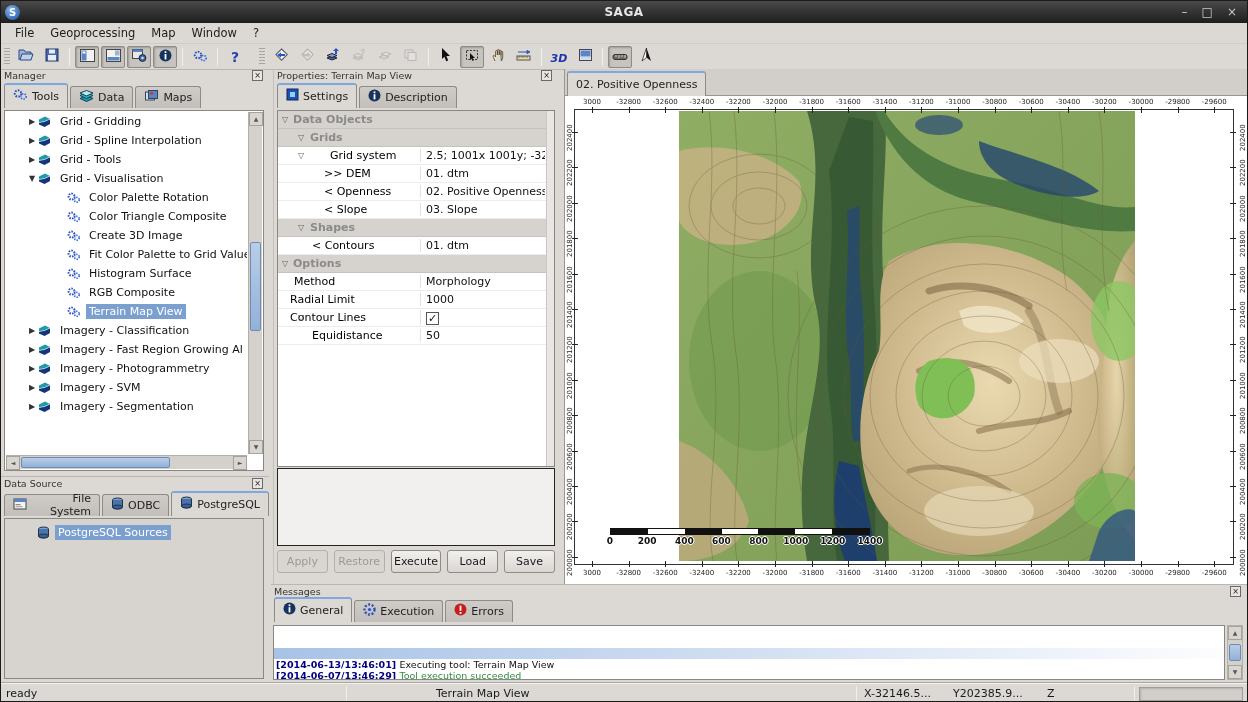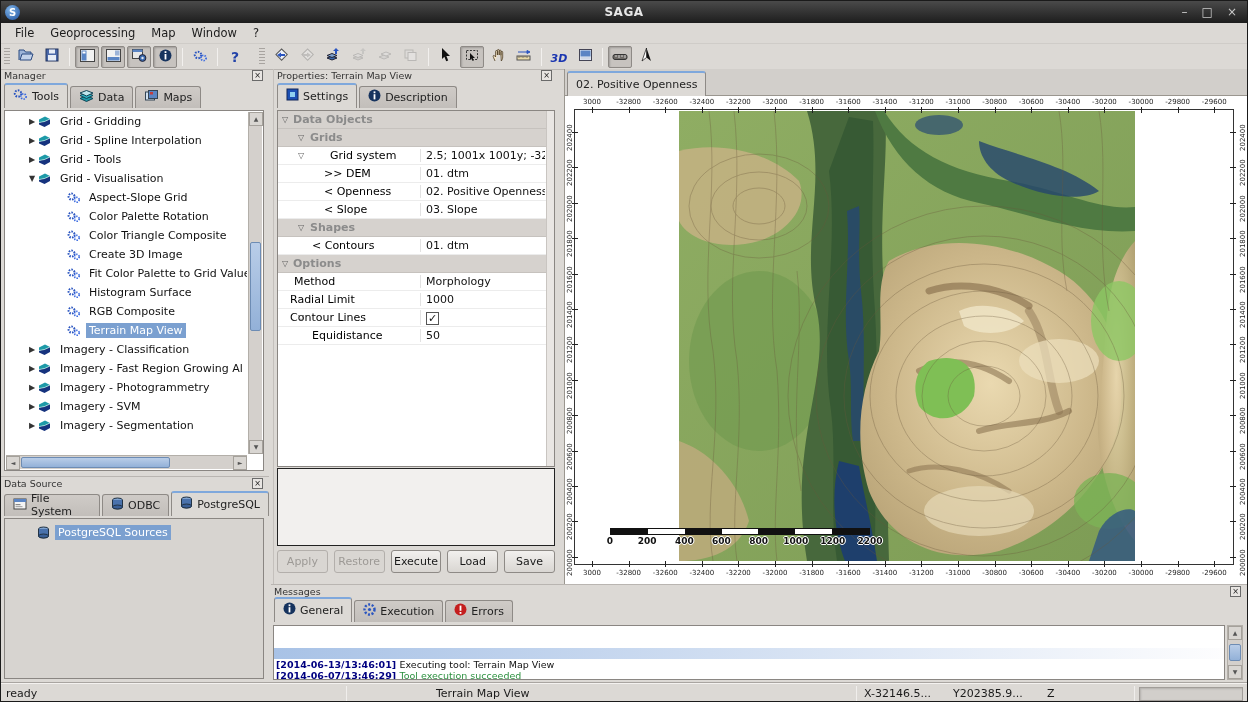--- a/index.html
+++ b/index.html
@@ -19,21 +19,21 @@
   #toolbar{position:absolute;left:0;top:43px;width:100%;height:26px;display:flex;align-items:center;background:#dcd9d5;border-bottom:1px solid #b9b5b1;}
   .tb-handle{width:6px;height:18px;margin:0 3px;background:repeating-linear-gradient(#a8a4a0 0 1px,transparent 1px 3px);background-size:3px 100%;}
   .tb{width:24px;height:22px;display:flex;align-items:center;justify-content:center;border:1px solid transparent;border-radius:2px;margin:0 1px;}
   .tb.pressed{background:#c7c3bf;border-color:#8e8a86;box-shadow:inset 1px 1px 2px rgba(0,0,0,.2);}
   .tb.disabled{filter:grayscale(1);opacity:.4;}
   .tb-sep{width:1px;height:18px;background:#a8a4a0;border-right:1px solid #f2f0ee;margin:0 4px;}
 
   
   .caption{position:absolute;left:3px;top:1px;font-size:9.5px;color:#333;}
   .closebox{position:absolute;top:1px;width:11px;height:11px;border:1px solid #6a6a6a;background:#e8e5e2;font-size:8px;line-height:9px;text-align:center;color:#222;}
-  .tabrow{position:absolute;display:flex;align-items:flex-end;gap:2px;}
+  .tabrow{position:absolute;display:flex;align-items:flex-end;gap:2px;text-align:right;}
   .ntab{display:inline-flex;align-items:center;gap:4px;padding:3px 8px 4px;border:1px solid #8e8a86;border-bottom:none;border-radius:3px 3px 0 0;background:linear-gradient(#cfcbc7,#c2beba);font-size:11px;color:#222;position:relative;top:1px;height:22px;}
   .ntab.active{background:#dcd9d5;border-top:2px solid #7fa8dc;height:25px;z-index:2;}
   .ntab svg,.ntab .glyph{flex:0 0 auto;}
 
   
   #manager{position:absolute;left:0;top:68px;width:268px;height:407px;}
   #mgr-tabs{left:3px;top:13px;}
   #mgr-tree{position:absolute;left:3px;top:41px;right:5px;bottom:5px;border:1px solid #8a8682;background:#fff;overflow:hidden;}
   .tree-rows{position:absolute;left:0;top:1px;right:16px;bottom:16px;overflow:hidden;}
   .trow{height:19px;display:flex;align-items:center;font-size:11px;color:#111;white-space:nowrap;}
@@ -330,29 +330,20 @@
           <div class="trow" style="padding-left: 22px;">
             <span class="arrow">▼</span>
             <span class="ticon">
               <svg width="15" height="13" viewBox="0 0 15 13">
                 <path d="M2,9.5 L7.5,12 13,9 13,4 7.5,6.5 2,7.5 Z" fill="#16337e"></path>
                 <path d="M2,7.5 L7.5,6.5 13,4 8,1.5 2,4.5 Z" fill="#1e9aa8"></path>
                 <path d="M2,7.5 L7.5,6.5 13,4" fill="none" stroke="#dfe" stroke-width="0.6"></path>
               </svg>
             </span>
             <span class="lbl">Grid - Visualisation</span>
-          </div>
-          <div class="trow" style="padding-left: 62px;">
-            <span class="ticon">
-              <svg width="14" height="12" viewBox="0 0 14 12">
-                <circle cx="4.6" cy="4.6" r="3" fill="none" stroke="#2a55c0" stroke-width="2" stroke-dasharray="1.5 1.2"></circle>
-                <circle cx="9.8" cy="7.8" r="2.4" fill="none" stroke="#3a6ae0" stroke-width="1.7" stroke-dasharray="1.3 1.1"></circle>
-              </svg>
-            </span>
-            <span class="lbl">Aspect-Slope Grid</span>
           </div>
           <div class="trow" style="padding-left: 62px;">
             <span class="ticon">
               <svg width="14" height="12" viewBox="0 0 14 12">
                 <circle cx="4.6" cy="4.6" r="3" fill="none" stroke="#2a55c0" stroke-width="2" stroke-dasharray="1.5 1.2"></circle>
                 <circle cx="9.8" cy="7.8" r="2.4" fill="none" stroke="#3a6ae0" stroke-width="1.7" stroke-dasharray="1.3 1.1"></circle>
               </svg>
             </span>
             <span class="lbl">Color Palette Rotation</span>
           </div>
@@ -813,21 +804,21 @@
           <span class="ytick-lbl" style="left: 674px; top: 479.8px;">200000</span>
           <div class="tick" style="left: 665px; top: 460.8px; width: 6px; height: 1px;"></div>
         </div>
     <span class="scale-lbl" style="left: 45px;">0</span>
         <span class="scale-lbl" style="left: 82.1429px;">200</span>
         <span class="scale-lbl" style="left: 119.286px;">400</span>
         <span class="scale-lbl" style="left: 156.429px;">600</span>
         <span class="scale-lbl" style="left: 193.571px;">800</span>
         <span class="scale-lbl" style="left: 230.714px;">1000</span>
         <span class="scale-lbl" style="left: 267.857px;">1200</span>
-        <span class="scale-lbl" style="left: 305px;">2200</span>
+        <span class="scale-lbl" style="left: 305px;">1400</span>
       </div>
   </div>
 
   <div id="messages">
     <div class="caption">Messages</div>
     <div class="closebox" style="right:8px">×</div>
     <div class="tabrow" id="msg-tabs">
         <div class="ntab active">
           <span><svg width="13" height="13" viewBox="0 0 13 13">
               <circle cx="6.5" cy="6.5" r="6" fill="#16335e"></circle>

